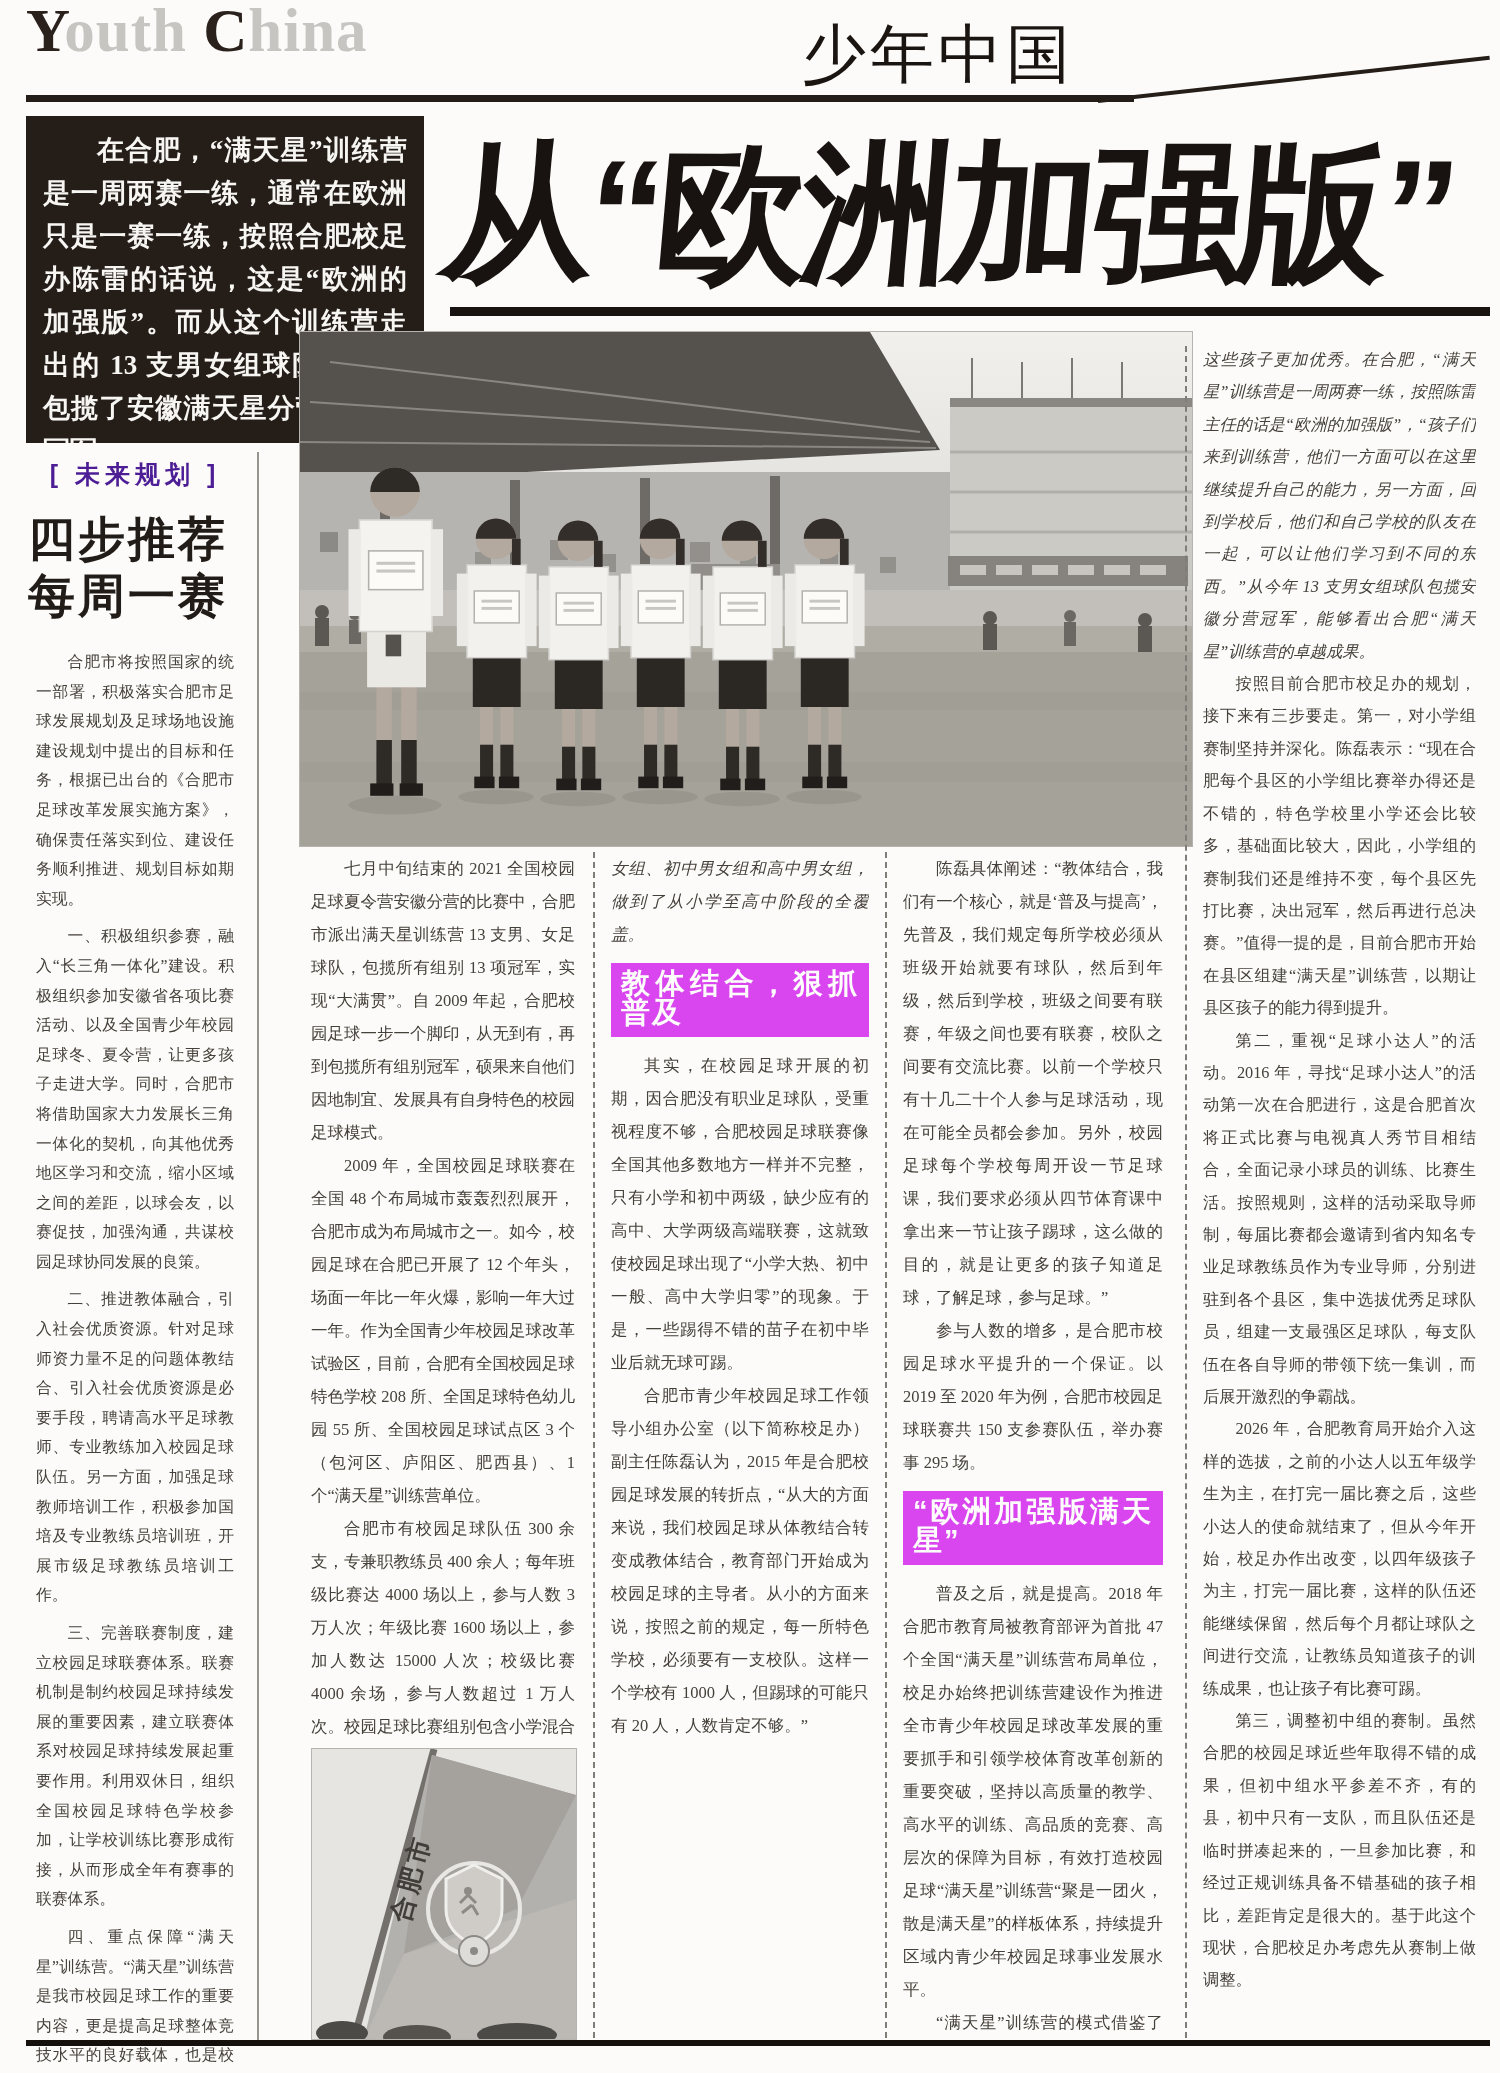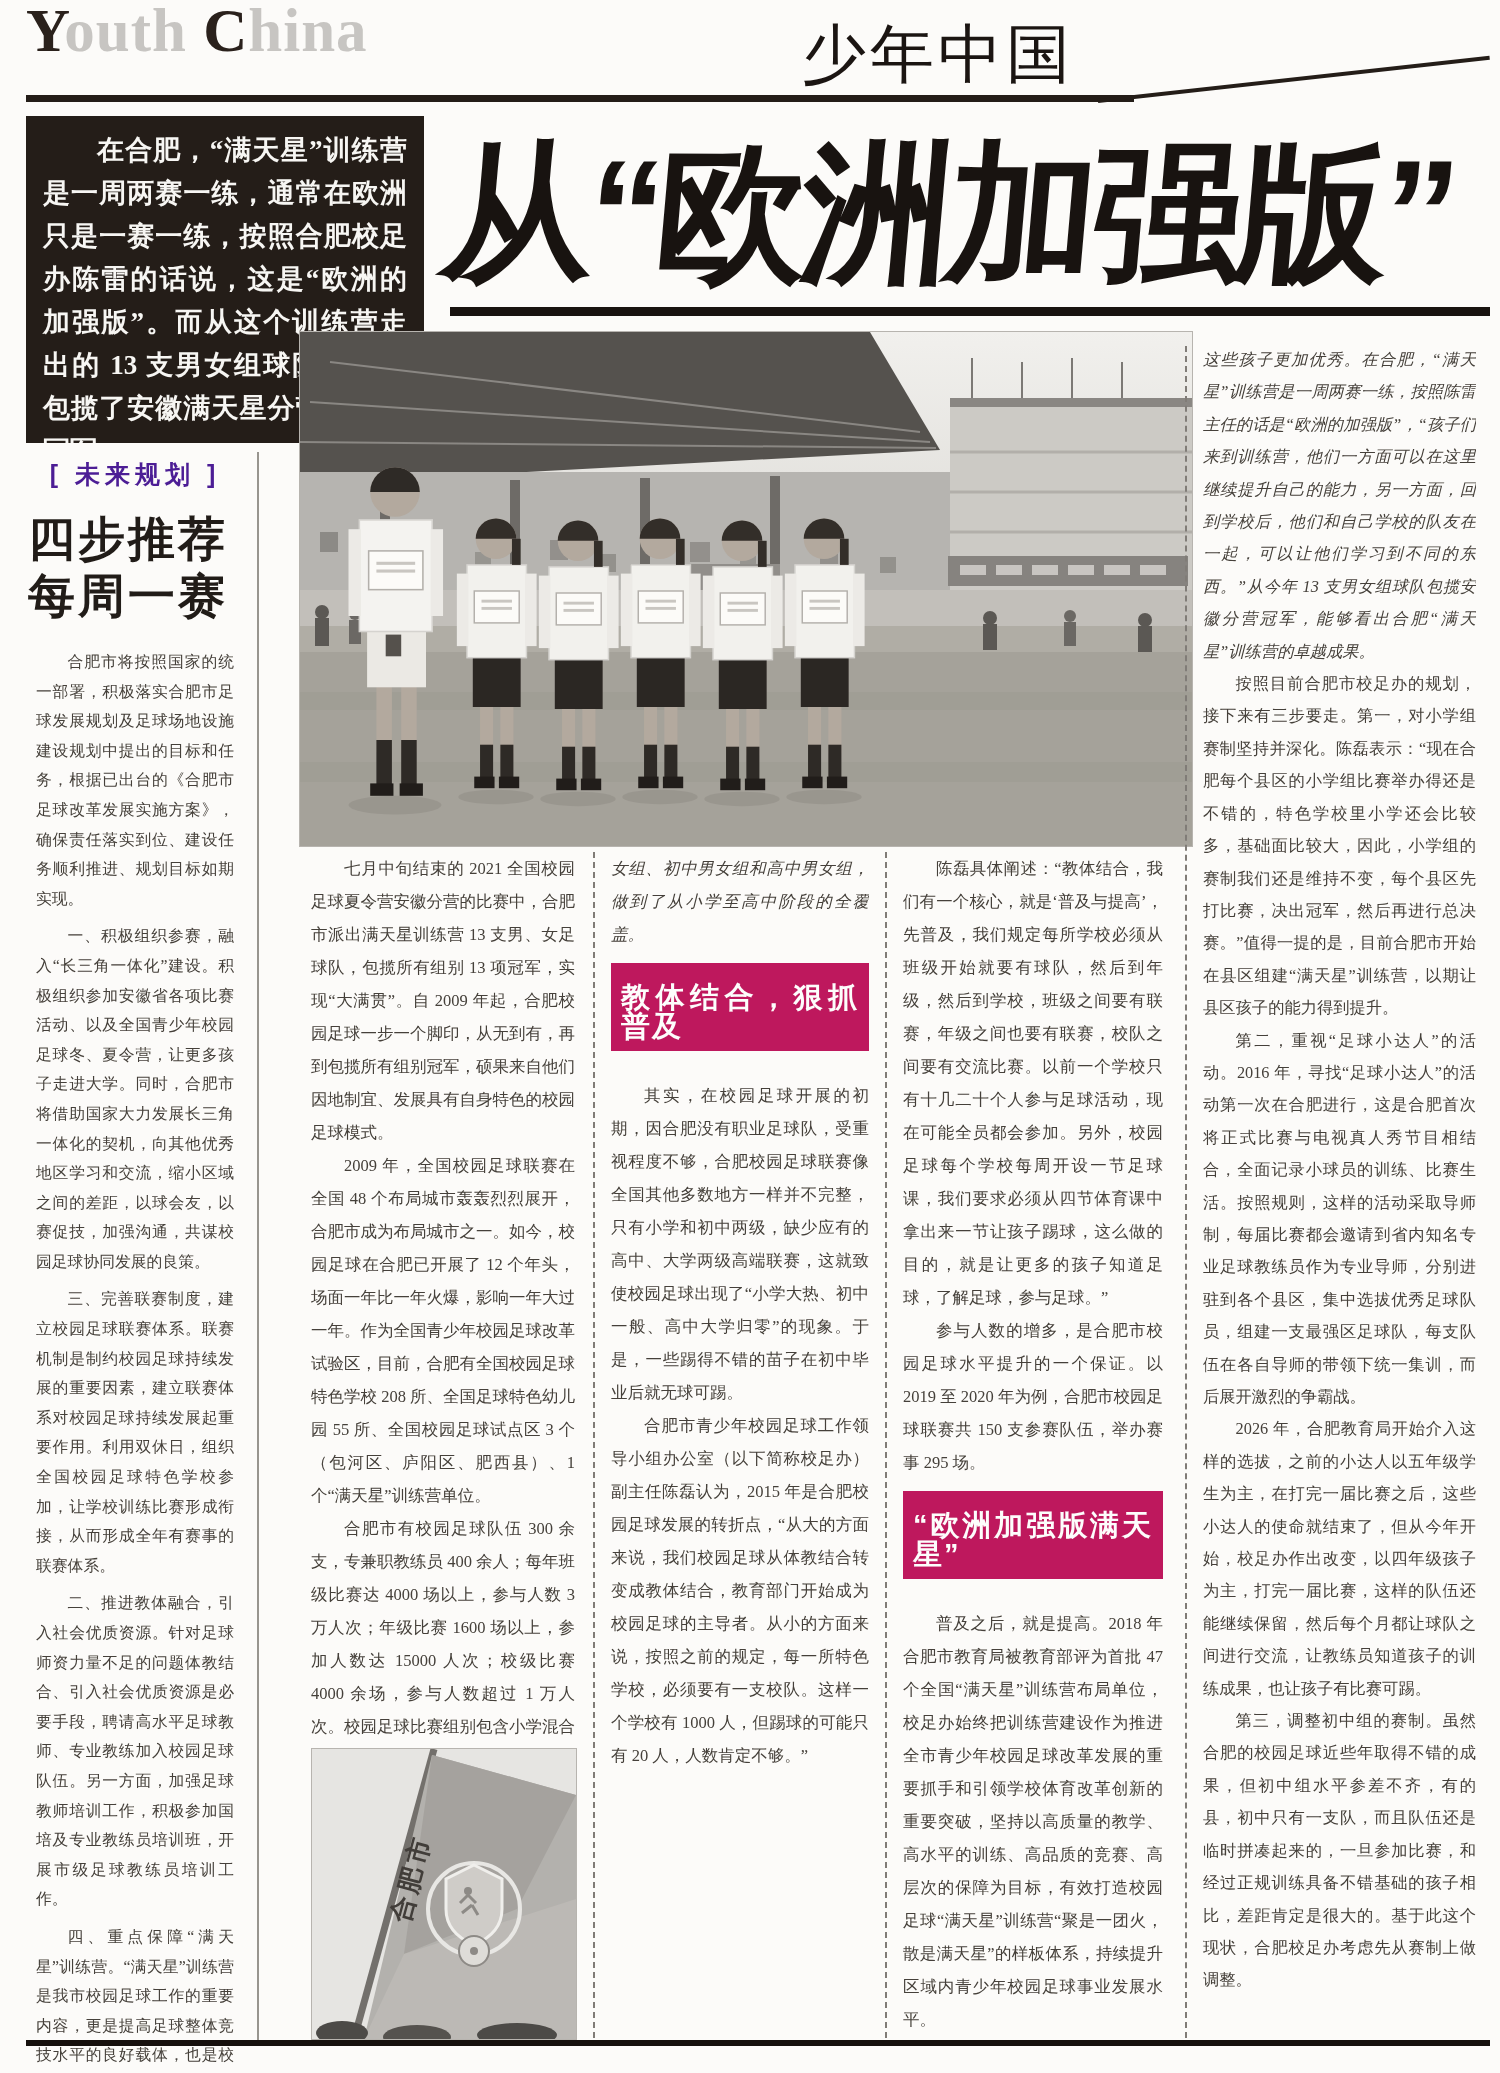--- a/index.html
+++ b/index.html
@@ -55,23 +55,23 @@
 
   
   .coltext{position:absolute;font-size:16.5px;line-height:33px;text-align:justify;color:#45403a;overflow:hidden;}
   .coltext p{margin:0;text-indent:2em;}
   .coltext p.noindent{text-indent:0;font-style:italic;}
   .col2{left:311px;top:852px;width:264px;height:892px;}
   .col3{left:611px;top:852px;width:258px;height:1186px;}
   .col4{left:903px;top:852px;width:260px;height:1186px;}
   .col5{left:1203px;top:344px;width:273px;height:1700px;font-size:16.3px;line-height:32.4px;}
 
-  .subhead-bar{display:block;background:#be185d;color:#fdfdfc;font-family:"Liberation Sans",sans-serif;
+  .subhead-bar{display:block;background:#d946ef;color:#fdfdfc;font-family:"Liberation Sans",sans-serif;
                font-weight:bold;font-size:29px;letter-spacing:2px;line-height:1;
-               padding:20px 10px 10px 10px;margin:12px 0 28px 0;text-indent:0;}
+               padding:6px 10px 10px 10px;margin:12px 0 12px 0;text-indent:0;}
 </style>
 </head>
 <body>
 
 <div id="page">
 
   <div class="masthead-en"><span class="dark">Y</span><span class="light">outh </span><span class="dark">C</span><span class="light">hina</span></div>
   <div class="masthead-cn">少年中国</div>
   <div class="masthead-rule"></div>
   <div class="masthead-swash"></div>
@@ -205,22 +205,22 @@
 
   <div class="sidebar">
     <div class="sidebar-kicker">[ 未来规划 ]</div>
     <div class="sidebar-title">
       <div>四步推荐</div>
       <div>每周一赛</div>
     </div>
     <div class="sidebar-body">
       <p>合肥市将按照国家的统一部署，积极落实合肥市足球发展规划及足球场地设施建设规划中提出的目标和任务，根据已出台的《合肥市足球改革发展实施方案》，确保责任落实到位、建设任务顺利推进、规划目标如期实现。</p>
       <p>一、积极组织参赛，融入“长三角一体化”建设。积极组织参加安徽省各项比赛活动、以及全国青少年校园足球冬、夏令营，让更多孩子走进大学。同时，合肥市将借助国家大力发展长三角一体化的契机，向其他优秀地区学习和交流，缩小区域之间的差距，以球会友，以赛促技，加强沟通，共谋校园足球协同发展的良策。</p>
+      <p>二、推进教体融合，引入社会优质资源。针对足球师资力量不足的问题体教结合、引入社会优质资源是必要手段，聘请高水平足球教师、专业教练加入校园足球队伍。另一方面，加强足球教师培训工作，积极参加国培及专业教练员培训班，开展市级足球教练员培训工作。</p>
       <p>三、完善联赛制度，建立校园足球联赛体系。联赛机制是制约校园足球持续发展的重要因素，建立联赛体系对校园足球持续发展起重要作用。利用双休日，组织全国校园足球特色学校参加，让学校训练比赛形成衔接，从而形成全年有赛事的联赛体系。</p>
-      <p>二、推进教体融合，引入社会优质资源。针对足球师资力量不足的问题体教结合、引入社会优质资源是必要手段，聘请高水平足球教师、专业教练加入校园足球队伍。另一方面，加强足球教师培训工作，积极参加国培及专业教练员培训班，开展市级足球教练员培训工作。</p>
       <p>四、重点保障“满天星”训练营。“满天星”训练营是我市校园足球工作的重要内容，更是提高足球整体竞技水平的良好载体，也是校园足球工作创新推进的重要举措和战略布局。我市将继续整合精英资源，重视体育育人，加大经费投入，以推进合肥市青少年校园足球“满天星”训练营为起点，扩大校园足球在学生中的影响力和感召力。”</p>
     </div>
   </div>
 
   <div class="coltext col2">
     <p>七月中旬结束的 2021 全国校园足球夏令营安徽分营的比赛中，合肥市派出满天星训练营 13 支男、女足球队，包揽所有组别 13 项冠军，实现“大满贯”。自 2009 年起，合肥校园足球一步一个脚印，从无到有，再到包揽所有组别冠军，硕果来自他们因地制宜、发展具有自身特色的校园足球模式。</p>
     <p>2009 年，全国校园足球联赛在全国 48 个布局城市轰轰烈烈展开，合肥市成为布局城市之一。如今，校园足球在合肥已开展了 12 个年头，场面一年比一年火爆，影响一年大过一年。作为全国青少年校园足球改革试验区，目前，合肥有全国校园足球特色学校 208 所、全国足球特色幼儿园 55 所、全国校园足球试点区 3 个（包河区、庐阳区、肥西县）、1 个“满天星”训练营单位。</p>
     <p>合肥市有校园足球队伍 300 余支，专兼职教练员 400 余人；每年班级比赛达 4000 场以上，参与人数 3 万人次；年级比赛 1600 场以上，参加人数达 15000 人次；校级比赛 4000 余场，参与人数超过 1 万人次。校园足球比赛组别包含小学混合组、小学男</p>
   </div>
 

